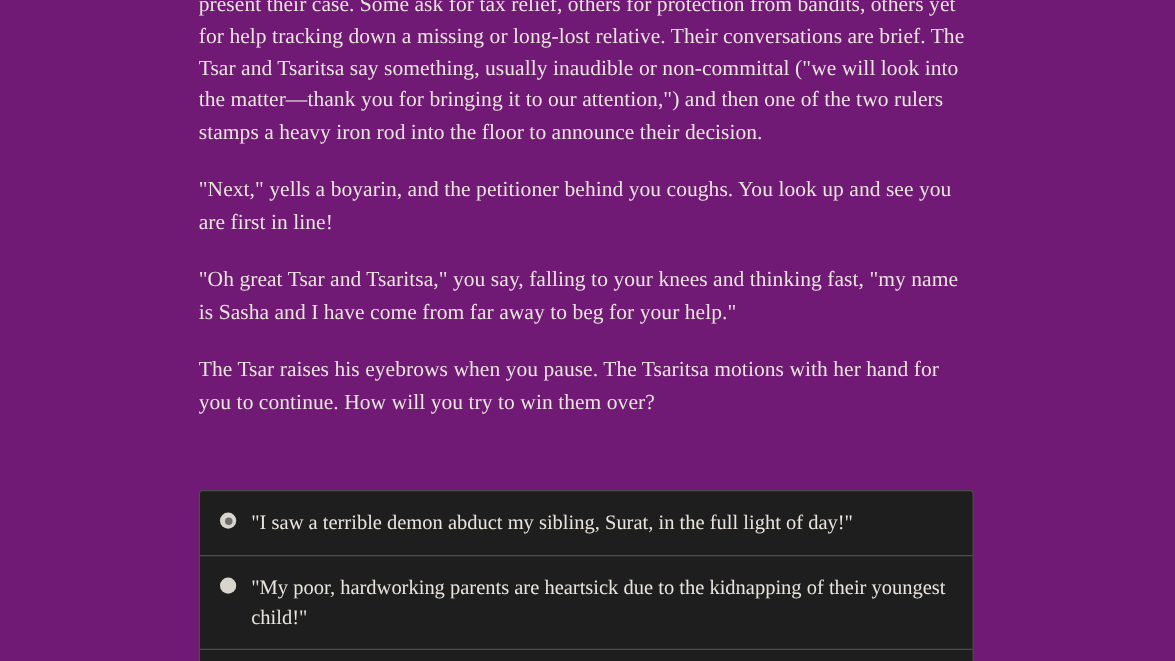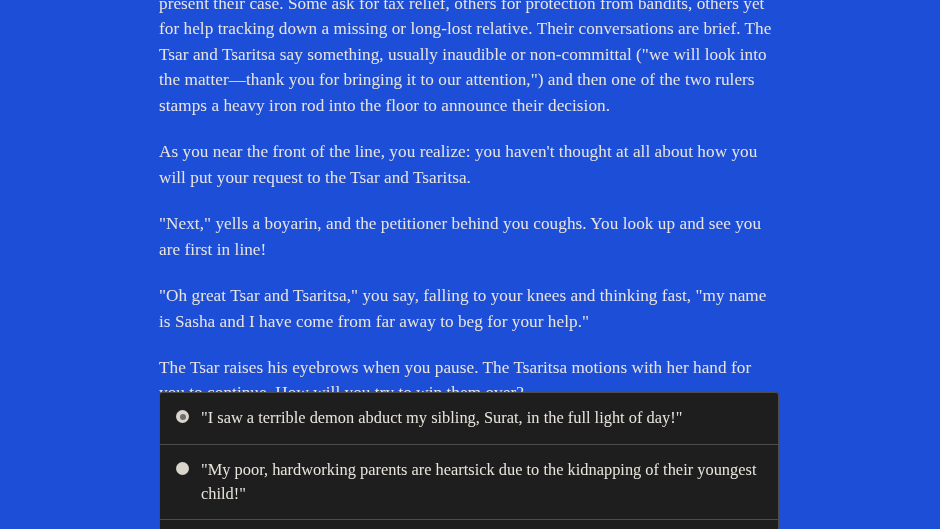--- a/index.html
+++ b/index.html
@@ -11,21 +11,21 @@
     overflow: hidden;
   }
   body {
     font-family: "Liberation Serif", "DejaVu Serif", serif;
     color: #e8e4dc;
   }
   #page {
     position: relative;
     width: 940px;
     height: 529px;
-    background: #1d4ed8;
+    background: #701a75;
     overflow: hidden;
   }
   .content {
     position: absolute;
     left: 159px;
     top: -9px;
     width: 622px;
   }
   p.para {
     font-size: 17.2px;
@@ -85,21 +85,20 @@
     color: #e9e5dd;
   }
 </style>
 </head>
 <body>
 
 <div id="page">
 
   <div class="content">
     <p class="para">present their case. Some ask for tax relief, others for protection from bandits, others yet for help tracking down a missing or long-lost relative. Their conversations are brief. The Tsar and Tsaritsa say something, usually inaudible or non-committal ("we will look into the matter—thank you for bringing it to our attention,") and then one of the two rulers stamps a heavy iron rod into the floor to announce their decision.</p>
-    <p class="para">As you near the front of the line, you realize: you haven't thought at all about how you will put your request to the Tsar and Tsaritsa.</p>
     <p class="para">"Next," yells a boyarin, and the petitioner behind you coughs. You look up and see you are first in line!</p>
     <p class="para">"Oh great Tsar and Tsaritsa," you say, falling to your knees and thinking fast, "my name is Sasha and I have come from far away to beg for your help."</p>
     <p class="para">The Tsar raises his eyebrows when you pause. The Tsaritsa motions with her hand for you to continue. How will you try to win them over?</p>
   </div>
 
   <div class="choices">
     <div class="choice">
       <span class="radio selected"></span>
       <span class="choice-label">"I saw a terrible demon abduct my sibling, Surat, in the full light of day!"</span>
     </div>

